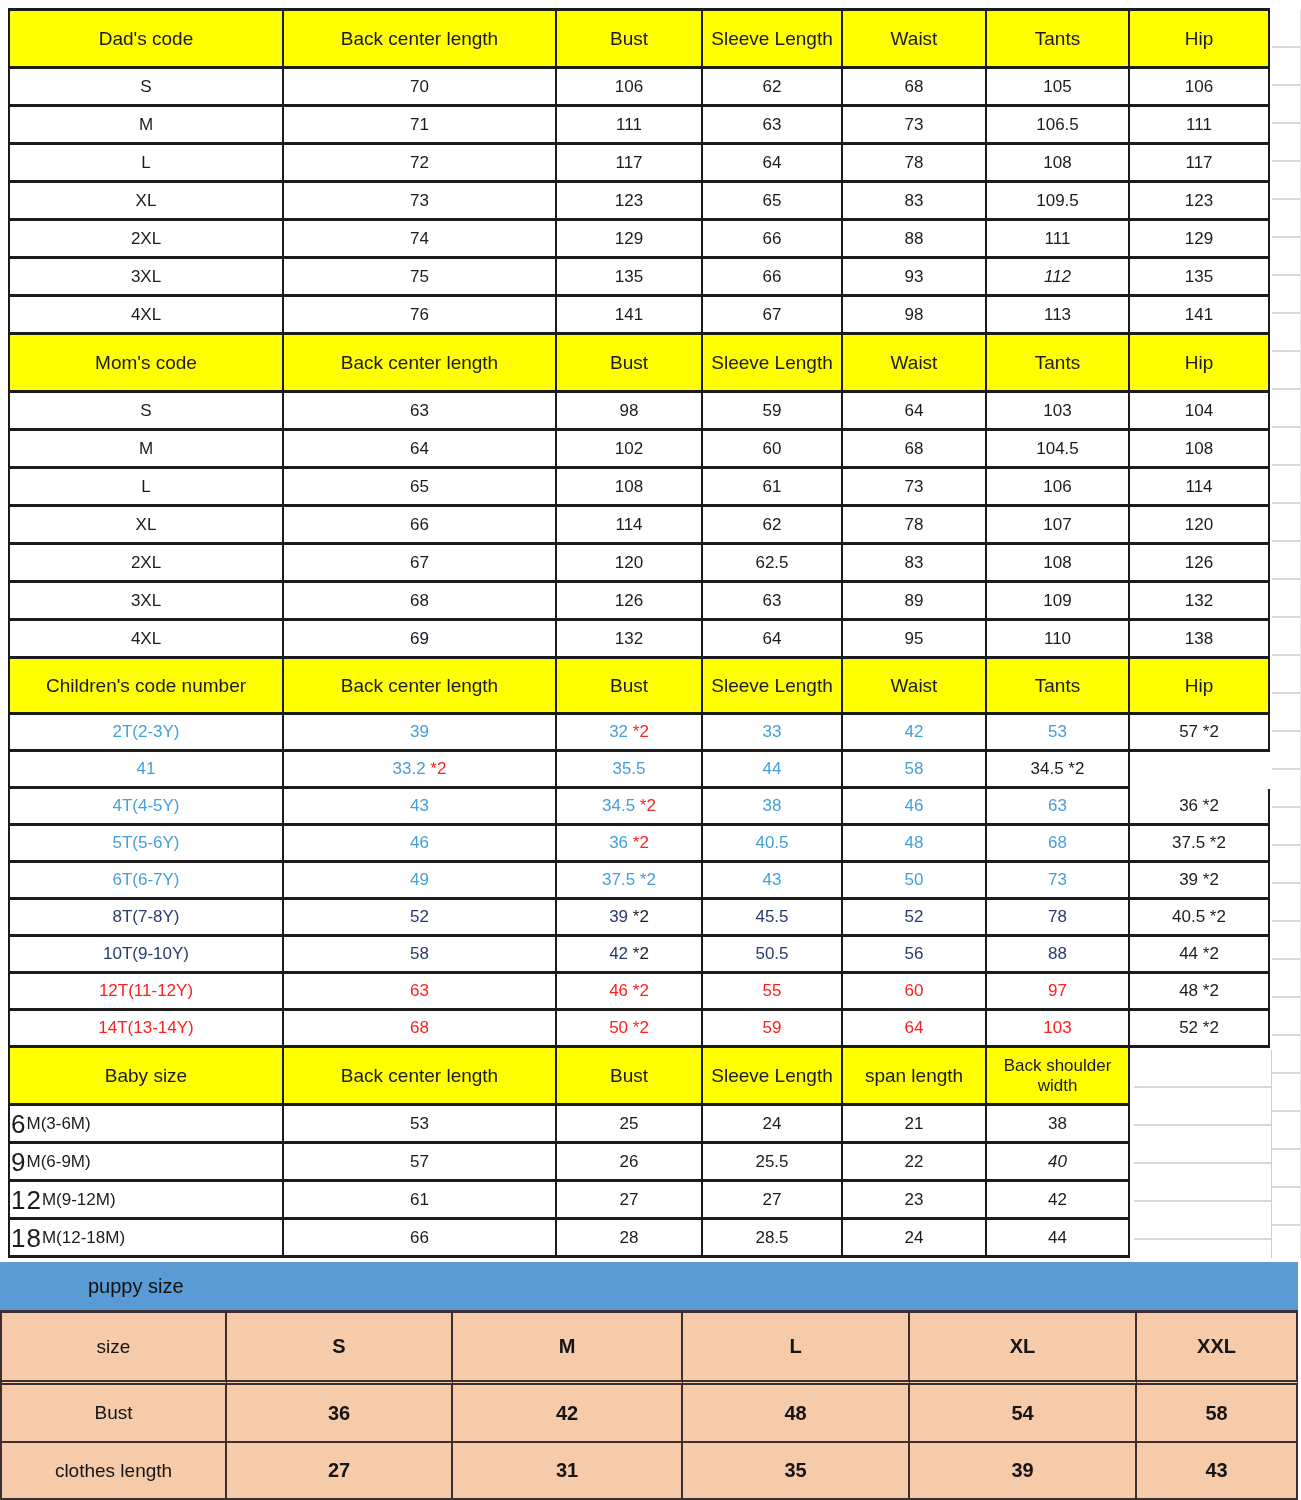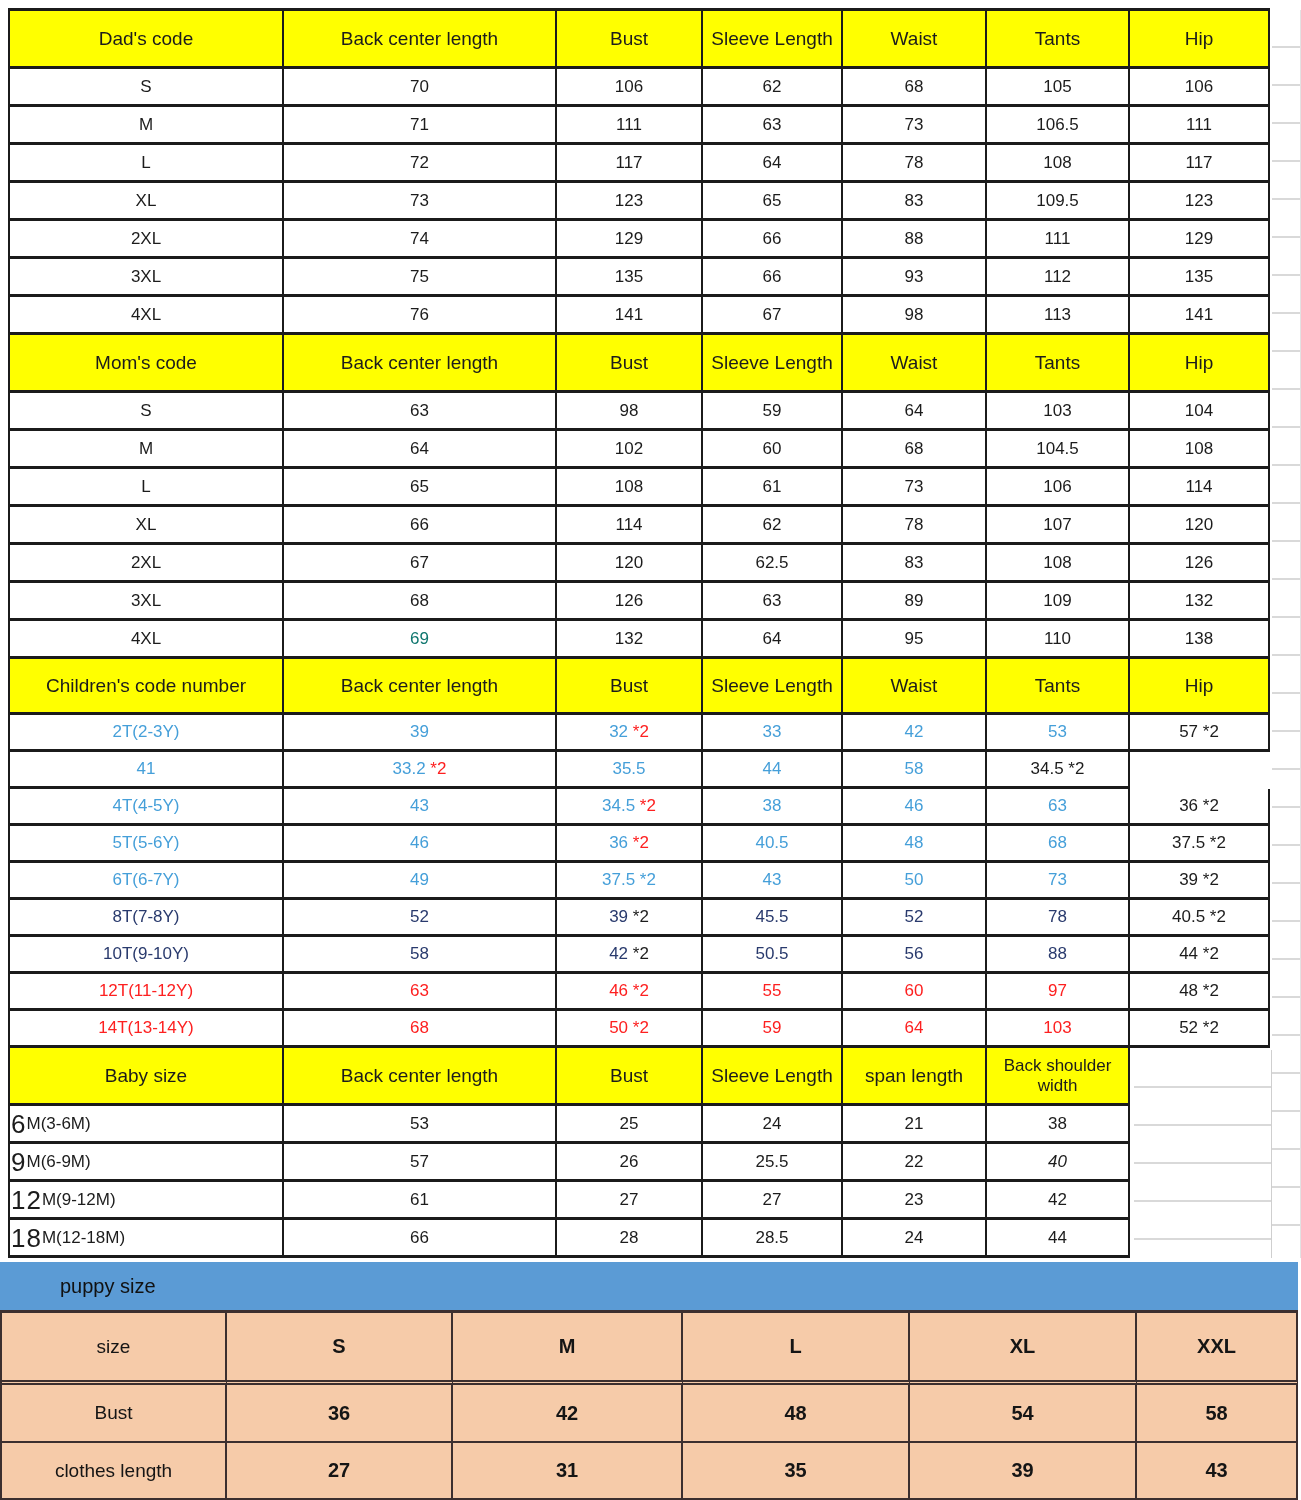--- a/index.html
+++ b/index.html
@@ -33,21 +33,21 @@
   .faint-grid{
     position:absolute;
     background:repeating-linear-gradient(180deg,
       transparent 0px, transparent 36px, #d9d9d9 36px, #d9d9d9 38px);
   }
   #grid-strip-right{left:1272px;top:10px;width:29px;height:1248px;border-right:1px solid #e2e2e2}
   #grid-area-baby{left:1134px;top:1050px;width:138px;height:208px;border-right:1px solid #cfcfcf}
   
   #puppy-bar{
     position:absolute;left:0;top:1262px;width:1298px;height:48px;
-    background:#5b9bd5;display:flex;align-items:center;padding-left:60px;
+    background:#5b9bd5;display:flex;align-items:center;padding-left:88px;
     font-size:20px;color:#111;
   }
   #puppy-table{
     position:absolute;left:0;top:1310px;width:1298px;
     border-left:2px solid #3c2f2f;border-top:3px solid #3c2f2f;
   }
   .prow{display:grid;grid-template-columns:225px 226px 230px 227px 227px 161px}
   .pcell{
     background:#f6cba9;border-right:2px solid #3c2f2f;border-bottom:2px solid #3c2f2f;
     display:flex;align-items:center;justify-content:center;text-align:center;
@@ -116,21 +116,21 @@
       <div class="cell"><span style="color: rgb(28, 28, 28);">88</span></div>
       <div class="cell"><span style="color: rgb(28, 28, 28);">111</span></div>
       <div class="cell"><span style="color: rgb(28, 28, 28);">129</span></div>
     </div>
     <div class="row data-row dad">
       <div class="cell"><span style="color: rgb(28, 28, 28);">3XL</span></div>
       <div class="cell"><span style="color: rgb(28, 28, 28);">75</span></div>
       <div class="cell"><span style="color: rgb(28, 28, 28);">135</span></div>
       <div class="cell"><span style="color: rgb(28, 28, 28);">66</span></div>
       <div class="cell"><span style="color: rgb(28, 28, 28);">93</span></div>
-      <div class="cell"><span style="color: rgb(28, 28, 28);">112</span></div>
+      <div class="cell"><span style="color: rgb(28, 28, 28); font-style: italic;">112</span></div>
       <div class="cell"><span style="color: rgb(28, 28, 28);">135</span></div>
     </div>
     <div class="row data-row dad">
       <div class="cell"><span style="color: rgb(28, 28, 28);">4XL</span></div>
       <div class="cell"><span style="color: rgb(28, 28, 28);">76</span></div>
       <div class="cell"><span style="color: rgb(28, 28, 28);">141</span></div>
       <div class="cell"><span style="color: rgb(28, 28, 28);">67</span></div>
       <div class="cell"><span style="color: rgb(28, 28, 28);">98</span></div>
       <div class="cell"><span style="color: rgb(28, 28, 28);">113</span></div>
       <div class="cell"><span style="color: rgb(28, 28, 28);">141</span></div>
@@ -193,21 +193,21 @@
       <div class="cell"><span style="color: rgb(28, 28, 28);">3XL</span></div>
       <div class="cell"><span style="color: rgb(28, 28, 28);">68</span></div>
       <div class="cell"><span style="color: rgb(28, 28, 28);">126</span></div>
       <div class="cell"><span style="color: rgb(28, 28, 28);">63</span></div>
       <div class="cell"><span style="color: rgb(28, 28, 28);">89</span></div>
       <div class="cell"><span style="color: rgb(28, 28, 28);">109</span></div>
       <div class="cell"><span style="color: rgb(28, 28, 28);">132</span></div>
     </div>
     <div class="row data-row mom">
       <div class="cell"><span style="color: rgb(28, 28, 28);">4XL</span></div>
-      <div class="cell"><span style="color: #0f766e;">69</span></div>
+      <div class="cell"><span style="color: #0f172a;">69</span></div>
       <div class="cell"><span style="color: rgb(28, 28, 28);">132</span></div>
       <div class="cell"><span style="color: rgb(28, 28, 28);">64</span></div>
       <div class="cell"><span style="color: rgb(28, 28, 28);">95</span></div>
       <div class="cell"><span style="color: rgb(28, 28, 28);">110</span></div>
       <div class="cell"><span style="color: rgb(28, 28, 28);">138</span></div>
     </div>
     <div class="row header-row children">
       <div class="cell hcell"><span>Children's code number</span></div>
       <div class="cell hcell"><span>Back center length</span></div>
       <div class="cell hcell"><span>Bust</span></div>

